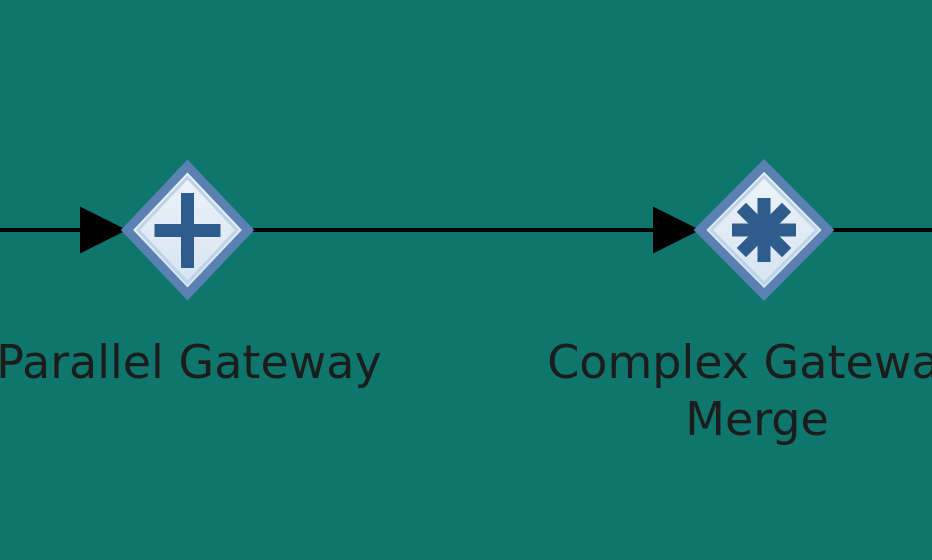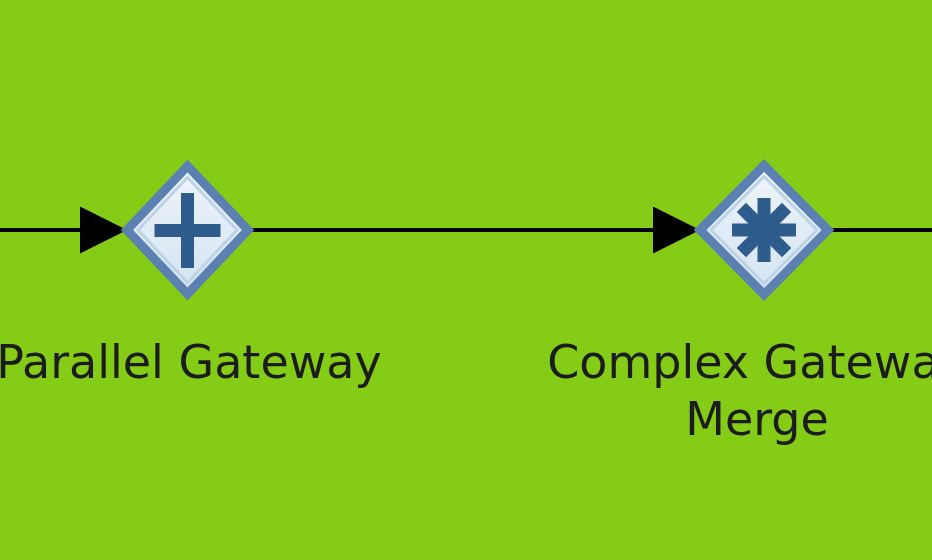--- a/index.html
+++ b/index.html
@@ -5,21 +5,21 @@
   html, body {
     margin: 0;
     padding: 0;
     background: #ffffff;
   }
   .stage {
     position: relative;
     width: 932px;
     height: 560px;
     overflow: hidden;
-    background: #84cc16;
+    background: #0f766e;
     font-family: "DejaVu Sans", "Liberation Sans", sans-serif;
   }
   .stage svg {
     position: absolute;
     left: 0;
     top: 0;
   }
   .node-label {
     position: absolute;
     top: 334px;

